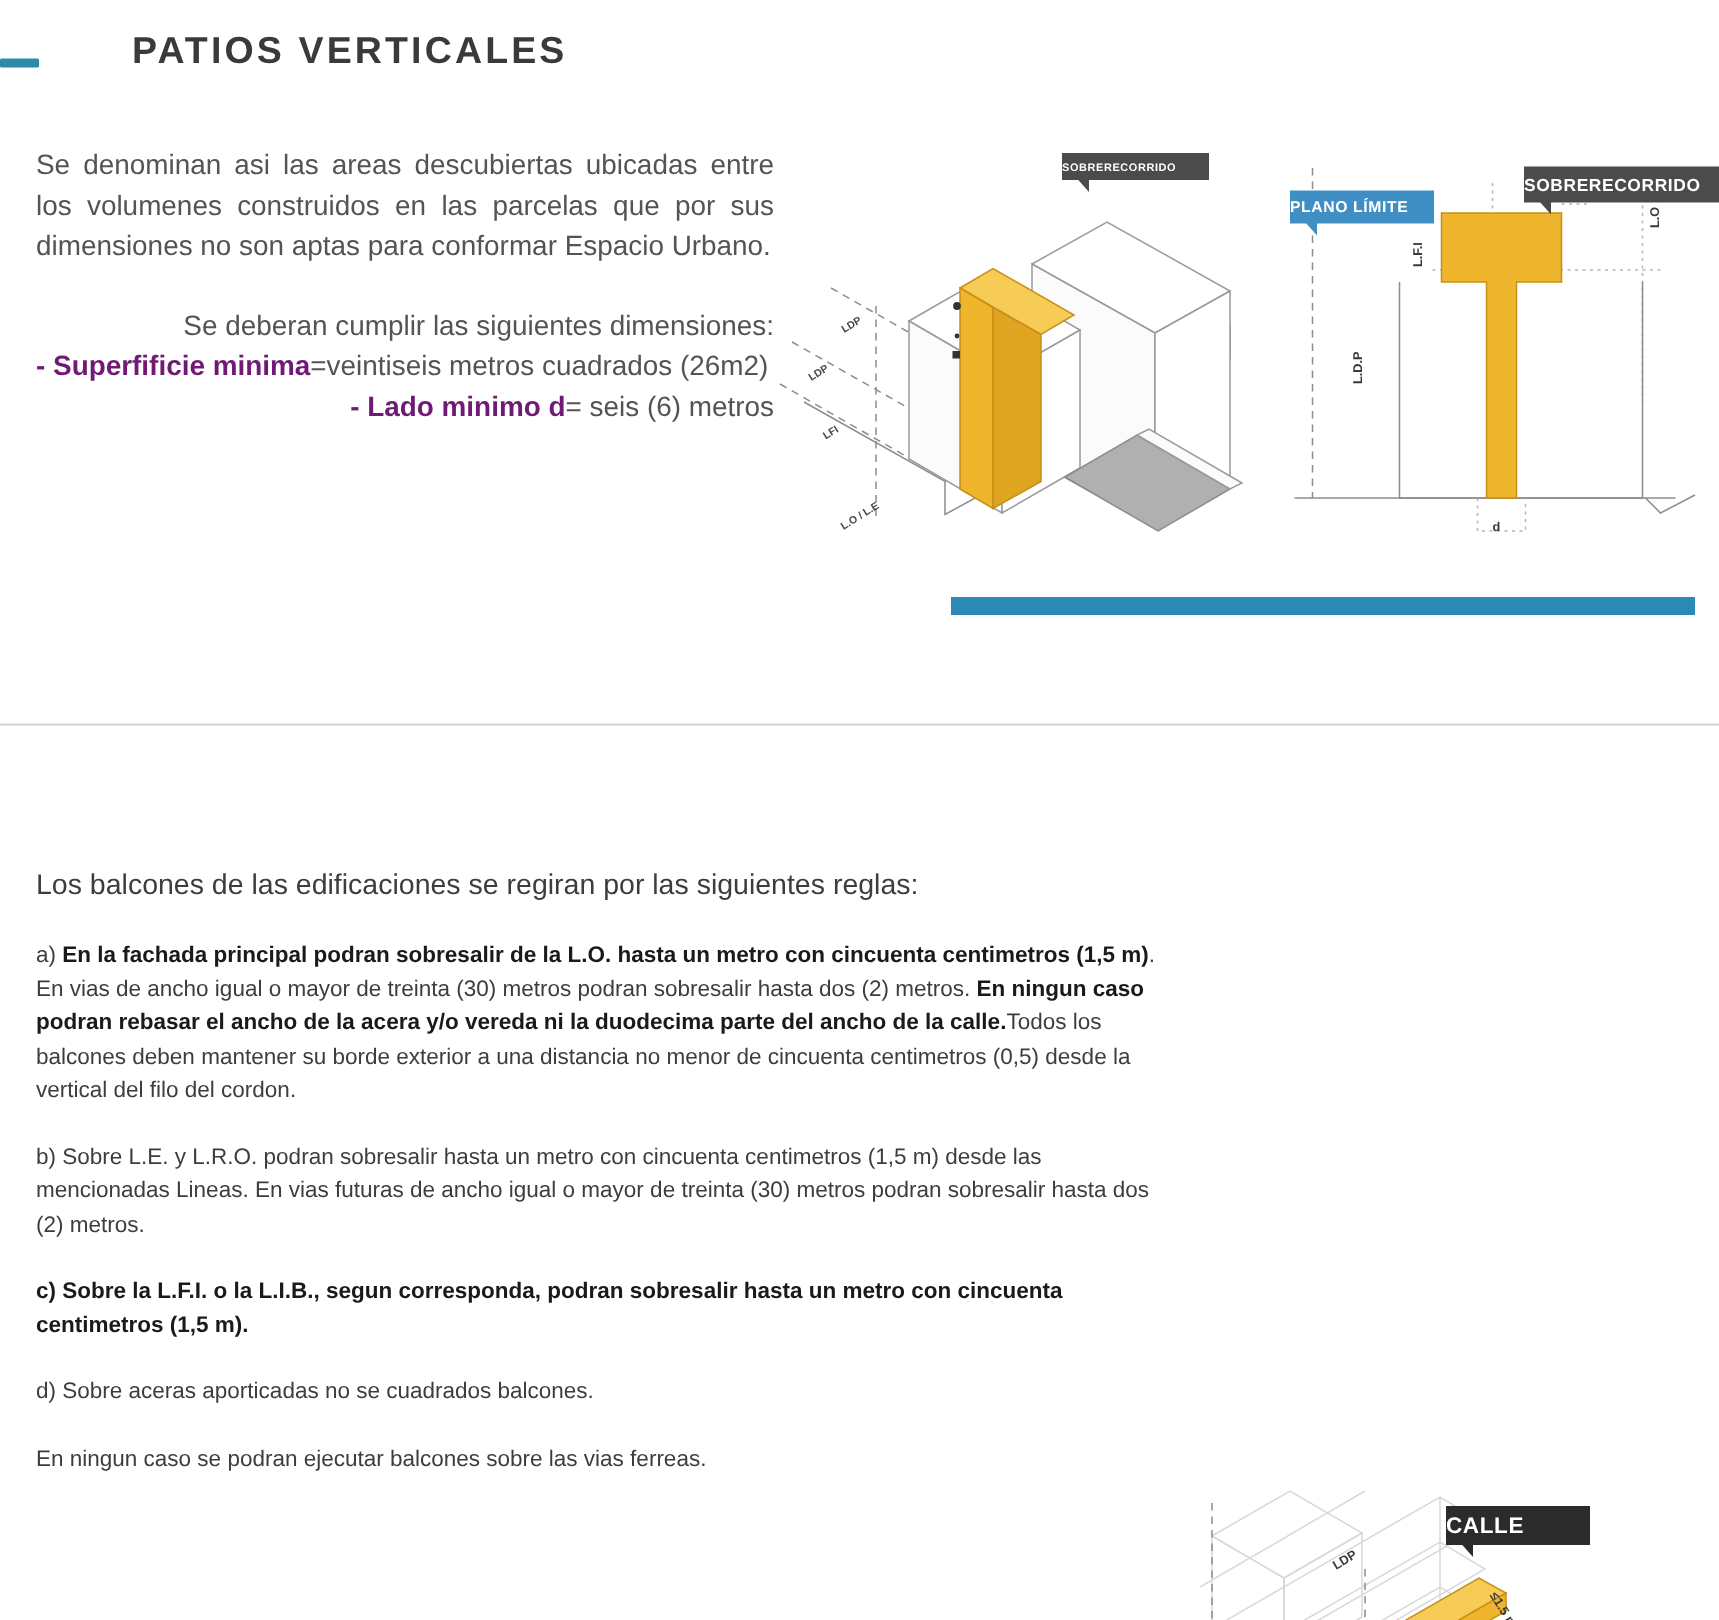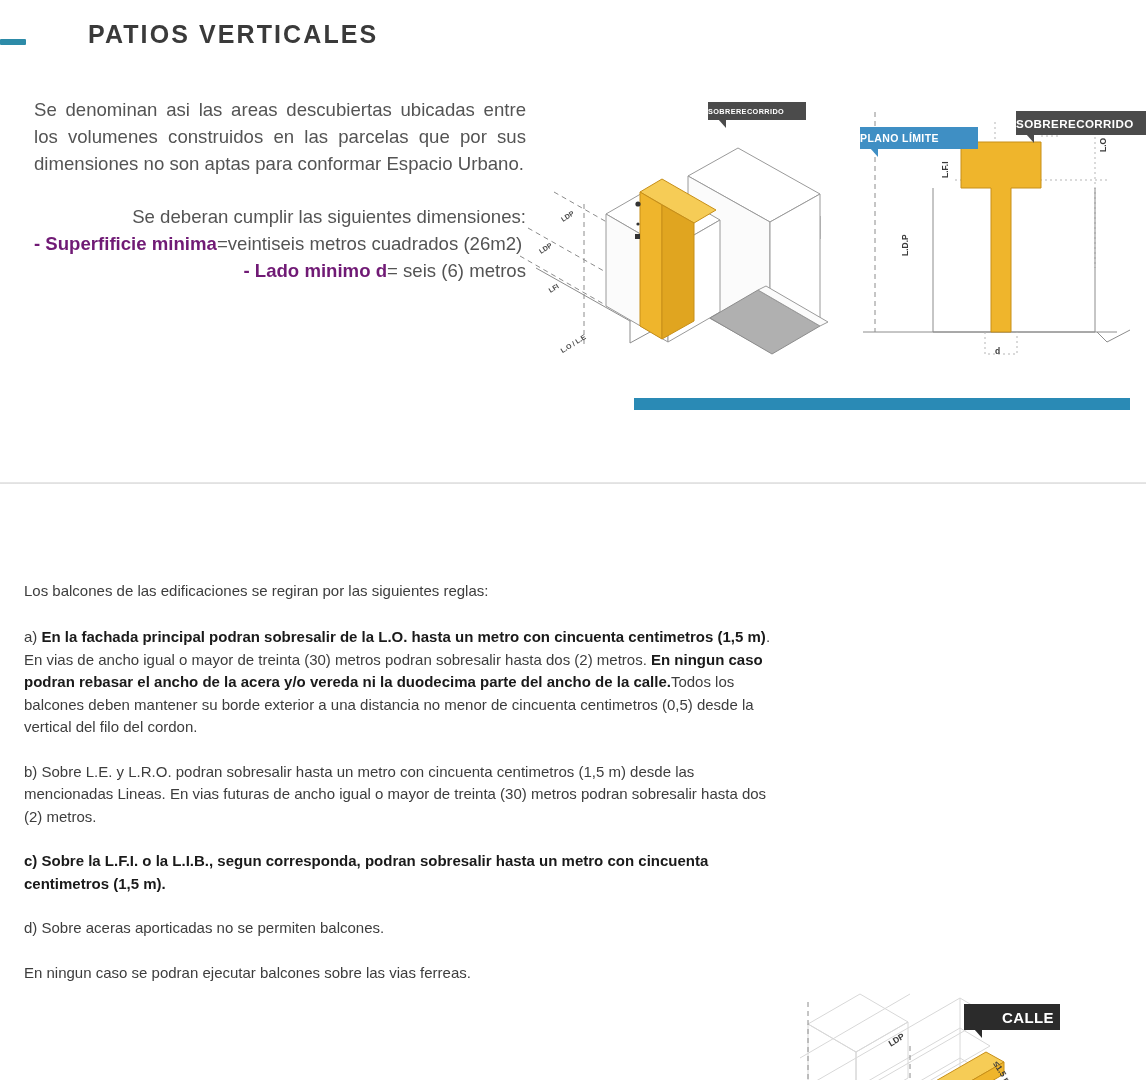--- a/index.html
+++ b/index.html
@@ -17,21 +17,21 @@
   .title-dash {
     position: absolute; left: 0px; top: 39px;
     width: 26px; height: 6px; background: #2d8ba8; border-radius: 1px;
   }
   .page-title {
     position: absolute; left: 88px; top: 20px;
     font-size: 25px; font-weight: bold; letter-spacing: 2.1px;
     color: #3a3a3a;
   }
 
-  .body-col { position: absolute; left: 24px; top: 96px; width: 492px; margin-left: 10px; }
+  .body-col { position: absolute; left: 24px; top: 96px; width: 492px; }
   .p-just { text-align: justify; color:#545454; font-size: 18.6px; line-height: 27px; }
   .p-just.last-l { text-align: right; }
   .blk-gap { height: 26px; }
   .subhead { font-size: 18.6px; font-weight: bold; color:#2f2f2f; line-height: 27px; }
   .p-just b { color:#701a75; }
 
   
   .blue-bar {
     position: absolute; left: 634px; top: 398px; width: 496px; height: 12px;
     background: #2a8ab5;
@@ -79,21 +79,21 @@
   .dot  { fill:none; stroke:#b5b5b5; stroke-width:1; stroke-dasharray:2 3; }
   .thin { fill:none; stroke:#8c8c8c; stroke-width:1; }
   .ghost{ fill:none; stroke:#d8d8d8; stroke-width:1; }
   .lbl  { font-family:"Liberation Sans",sans-serif; font-size:8.5px; font-weight:bold; fill:#3a3a3a; }
   .lbl-sm { font-family:"Liberation Sans",sans-serif; font-size:7px; font-weight:bold; fill:#4a4a4a; }
 
   
   .section-bot { position:absolute; left:0; top:484px; width:1146px; height:596px; }
   .balc-col { position:absolute; left:24px; top:94px; width:752px; }
   .balc-head { font-size:15.5px; font-weight:bold; color:#1f1f1f; letter-spacing:.2px; }
-  .balc-sub  { font-size:15px; color:#3d3d3d; line-height:22px; margin-top:2px; }
+  .balc-sub  { font-size:19px; color:#3d3d3d; line-height:22px; margin-top:2px; }
   .balc-p    { font-size:15px; color:#3d3d3d; line-height:22.5px; }
   .balc-p b  { color:#1a1a1a; font-weight:bold; }
   .gap-1 { height:24px; }
   .gap-2 { height:22px; }
 </style>
 </head>
 <body>
 
 <div class="page">
 
@@ -182,21 +182,21 @@
           </g>
         <g transform="rotate(-90 100 60)">
           <text class="lbl" x="82" y="63">L.F.I</text>
           </g>
         <g transform="rotate(-90 258 38)">
           <text class="lbl" x="244" y="41">L.O</text>
           </g>
         <text class="lbl" x="198" y="34">2 m</text>
         <text class="lbl" x="150" y="254">d</text>
       </svg>
-      <div class="tag blue" style="left:15px; top:27px; width:118px; height:22px; font-size:10.5px;">
+      <div class="tag blue" style="left:15px; top:27px; width:96px; height:22px; font-size:10.5px;">
         <span>PLANO LÍMITE</span>
       </div>
       <div class="tag dark" style="left:171px; top:11px; width:130px; height:24px; font-size:11.6px;">
         <span>SOBRERECORRIDO</span>
       </div>
     </div>
 
     <div class="blue-bar"></div>
     <div class="section-divider"></div>
   </div>
@@ -209,21 +209,21 @@
       <div class="gap-1"></div>
       <div class="balc-p"><span>a) </span><b>En la fachada principal podran sobresalir de la L.O. hasta un metro con cincuenta centimetros (1,5 m)</b><span>. En vias de ancho igual o mayor de treinta (30) metros podran sobresalir hasta dos (2) metros. </span><b>En ningun caso podran rebasar el ancho de la acera y/o vereda ni la duodecima parte del ancho de la calle.</b><span>Todos los balcones deben mantener su borde exterior a una distancia no menor de cincuenta centimetros (0,5) desde la vertical del filo del cordon.</span></div>
 
       <div class="gap-2"></div>
       <div class="balc-p">b) Sobre L.E. y L.R.O. podran sobresalir hasta un metro con cincuenta centimetros (1,5 m) desde las mencionadas Lineas. En vias futuras de ancho igual o mayor de treinta (30) metros podran sobresalir hasta dos (2) metros.</div>
 
       <div class="gap-2"></div>
       <div class="balc-p"><b>c) Sobre la L.F.I. o la L.I.B., segun corresponda, podran sobresalir hasta un metro con cincuenta centimetros (1,5 m).</b></div>
 
       <div class="gap-2"></div>
-      <div class="balc-p">d) Sobre aceras aporticadas no se permiten balcones.</div>
+      <div class="balc-p">d) Sobre aceras aporticadas no se cuadrados balcones.</div>
 
       <div class="gap-2"></div>
       <div class="balc-p">En ningun caso se podran ejecutar balcones sobre las vias ferreas.</div>
     </div>
 
     <div class="diag-c">
       <svg width="356" height="360" viewBox="0 0 356 360">
 
         <path class="ghost" d="M18 40 L70 10 L118 38 L66 68 Z"></path>
         <path class="ghost" d="M18 40 L18 96 L66 124 L66 68 Z"></path>
@@ -262,19 +262,19 @@
         <g transform="rotate(58 218 96)">
           <text class="lbl" x="196" y="100">≤1.5 m</text>
           </g>
         <g transform="rotate(31 244 182)">
           <text class="lbl" x="212" y="186">calle &lt; 30 m</text>
           </g>
         <g transform="rotate(31 160 232)">
           <text class="lbl" x="128" y="236">&gt;0.50m</text>
           </g>
       </svg>
-      <div class="tag black" style="left:174px; top:20px; width:96px; height:26px; font-size:15px;padding-left:38px;">
+      <div class="tag black" style="left:174px; top:20px; width:96px; height:26px; font-size:15px;">
         <span>CALLE</span>
       </div>
     </div>
 
   </div>
 </div>
 
 </body></html>

